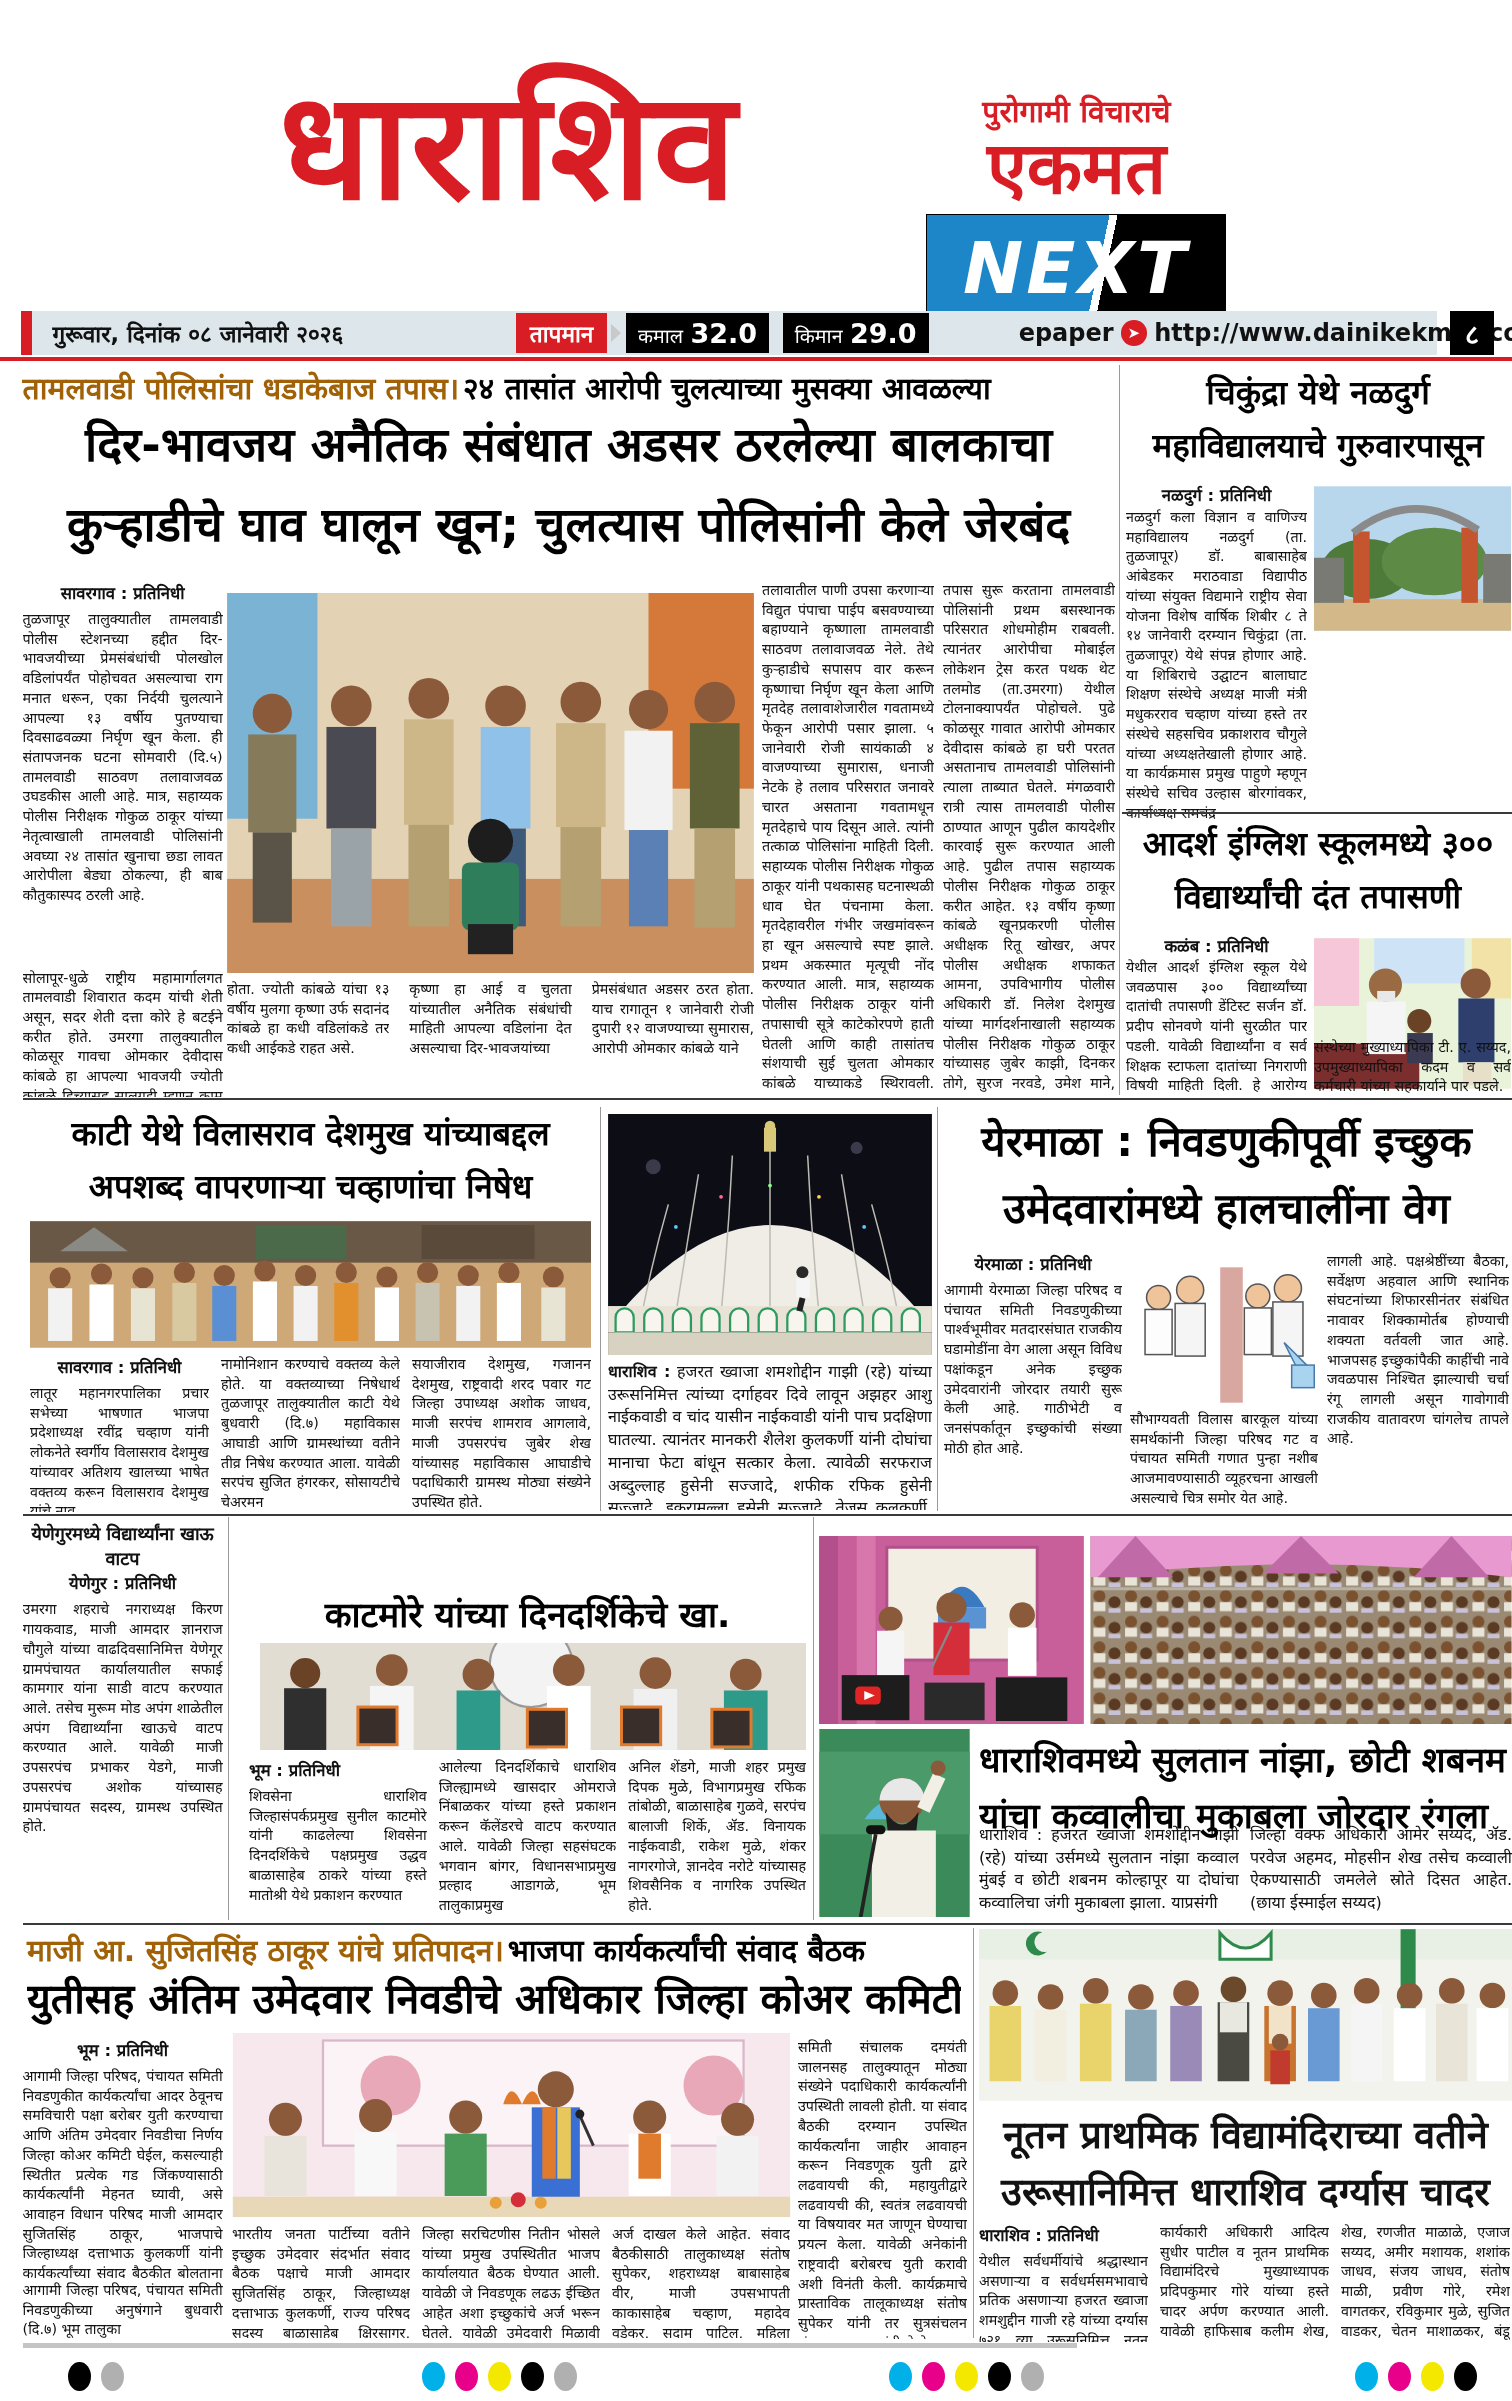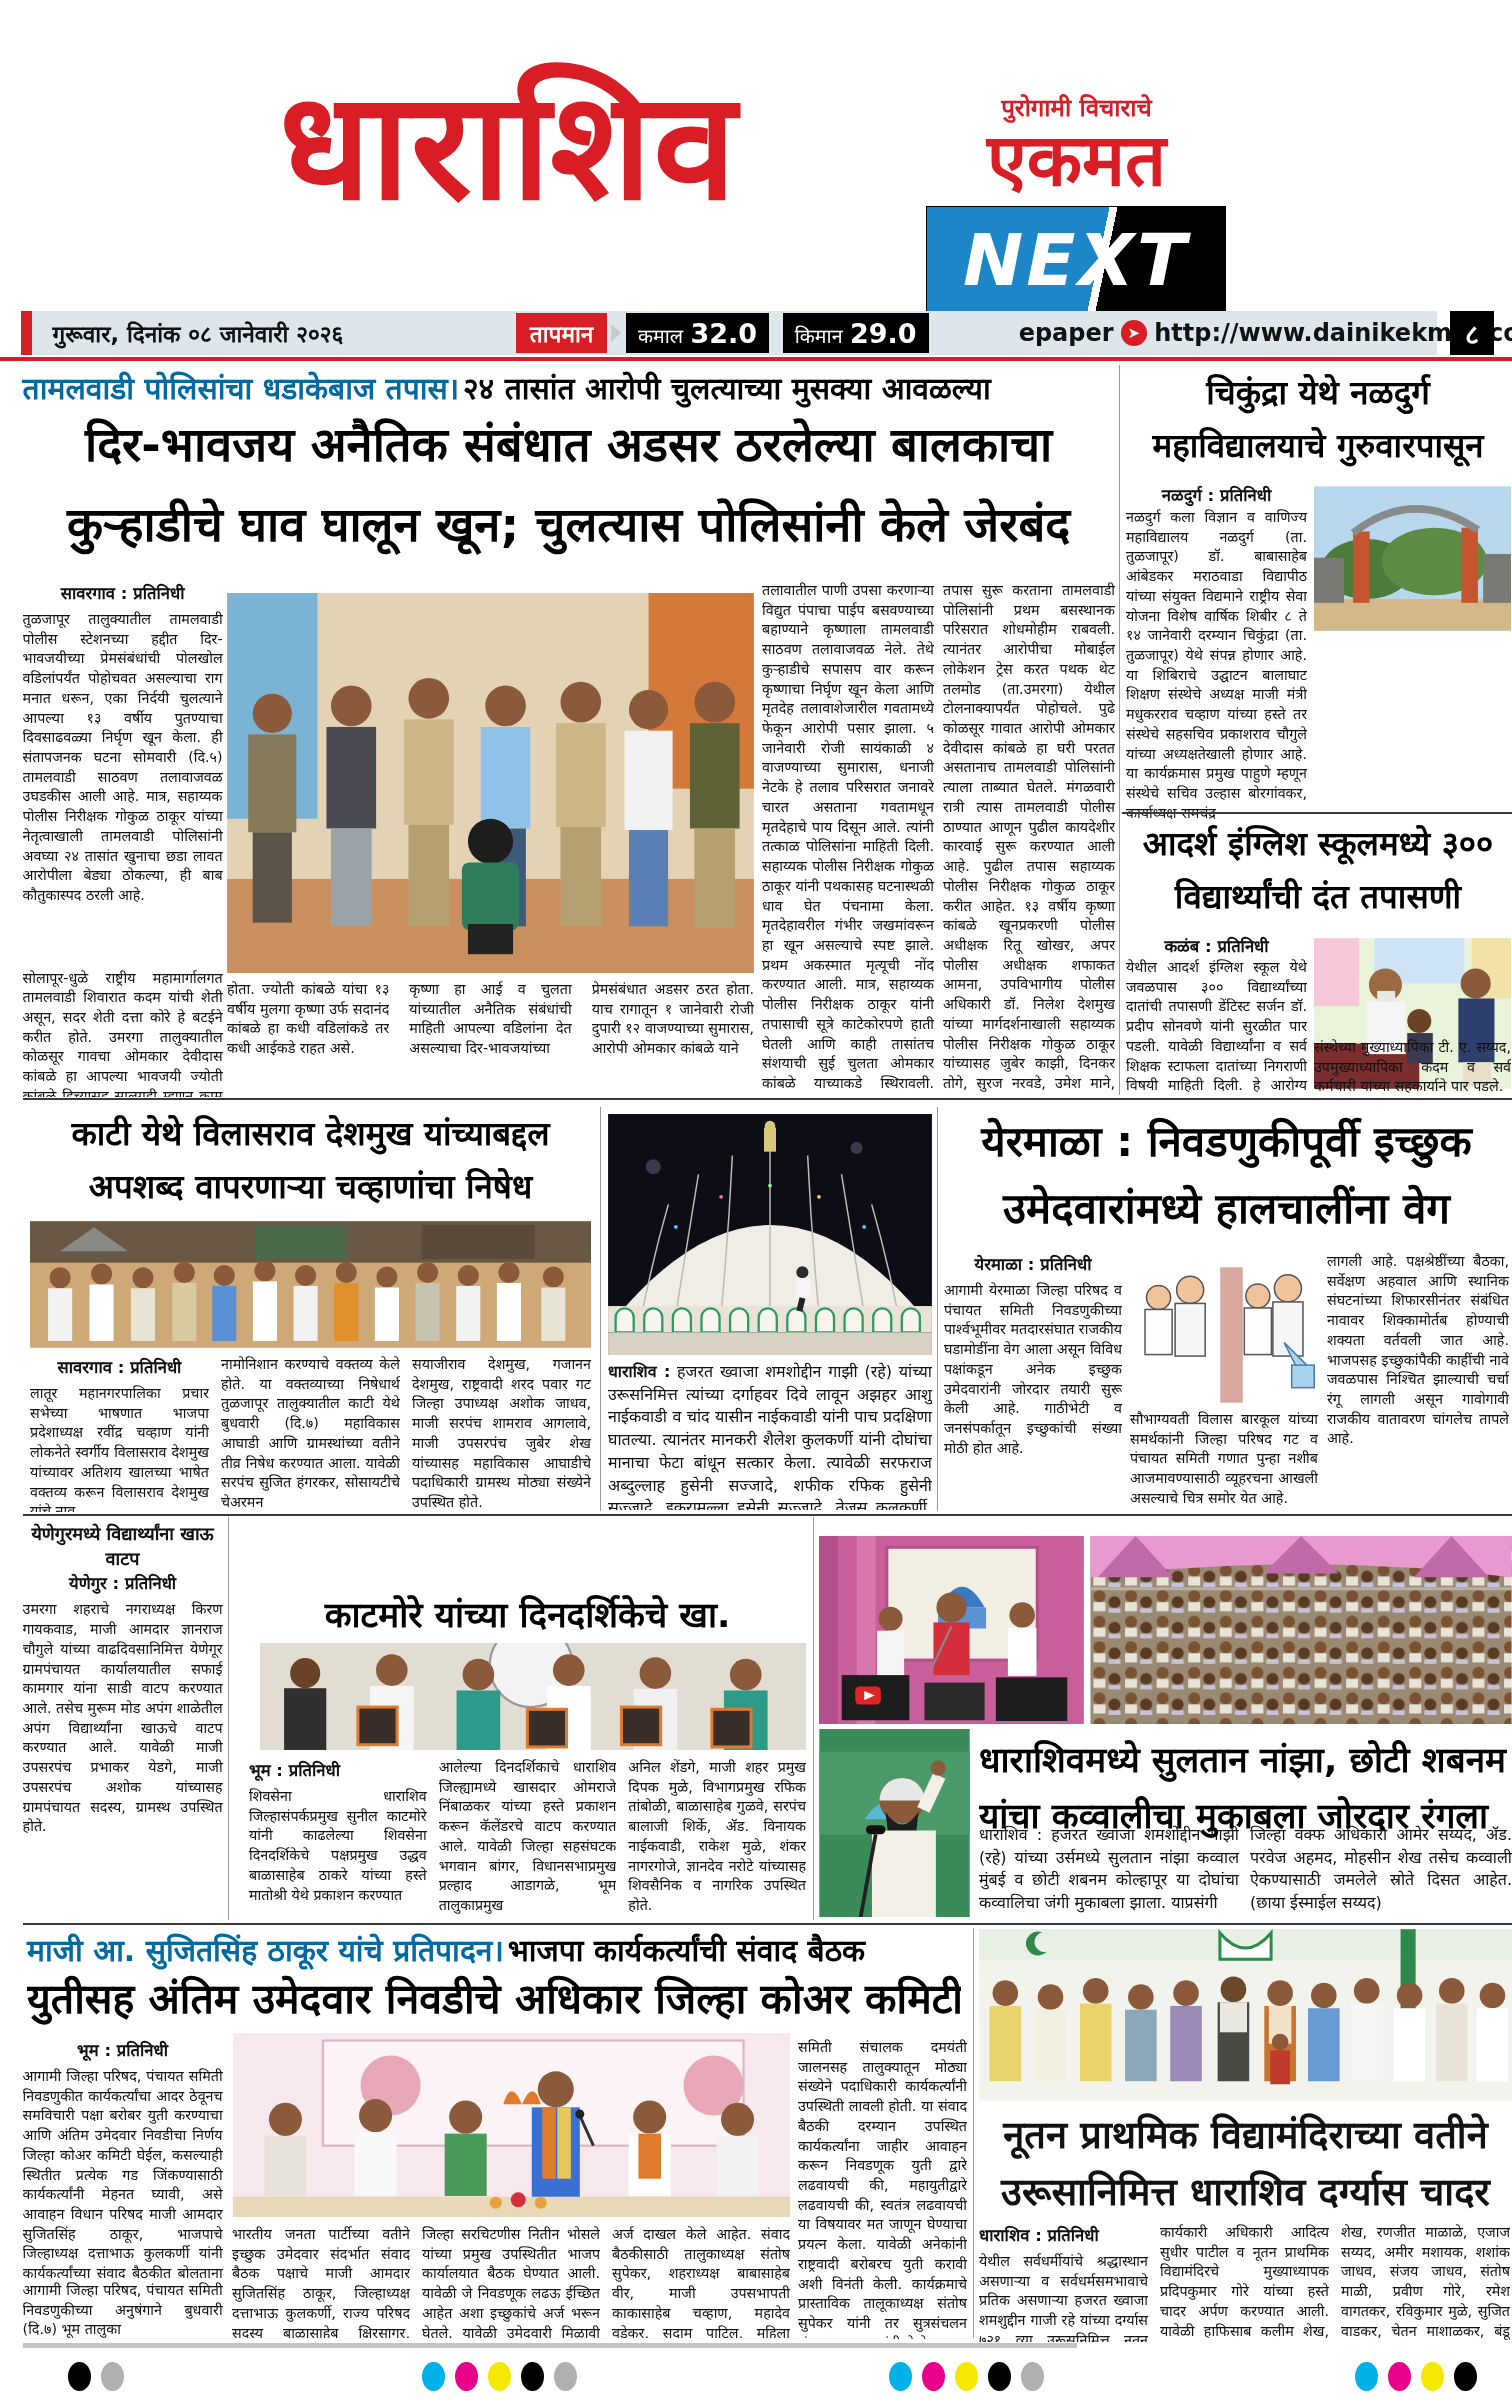--- a/index.html
+++ b/index.html
@@ -1,40 +1,40 @@
 <!DOCTYPE html>
 <html style="font-size:12px"><head>
 <meta charset="utf-8">
 <style>
   html,body{margin:0;padding:0;background:#ffffff;}
   #page{position:relative;width:1512px;height:2401px;background:#fff;
         font-family:"DejaVu Sans",sans-serif;color:#111;overflow:hidden;}
   .abs{position:absolute;}
   
   .mast-title{font-size:149px;font-weight:900;color:#d91d24;line-height:1;letter-spacing:1.5px;}
-  .tag-top{font-size:24px;font-weight:800;color:#d91d24;text-align:center;}
+  .tag-top{font-size:30px;font-weight:800;color:#d91d24;text-align:center;}
   .tag-brand{font-size:72px;font-weight:900;color:#d91d24;text-align:center;line-height:1.05;}
   .next-logo{width:298px;height:105px;display:flex;align-items:center;justify-content:center;
      background:linear-gradient(102deg,#1c86c8 0 57%,#ffffff 57% 59.5%,#000 59.5%);
      border:1.5px solid #000;}
   .next-logo span{font-size:72px;font-weight:700;font-style:italic;color:#fff;letter-spacing:3px;}
   
   .datebar{left:21px;top:311px;width:1416px;height:44px;background:#dce6eb;display:flex;align-items:center;}
   .datebar .accent{width:10.5px;height:44px;background:#d91d24;flex:0 0 auto;}
   .date-text{font-size:22.6px;font-weight:800;margin-left:21px;white-space:nowrap;}
   .wx-red{background:#d91d24;color:#fff;font-size:22.6px;font-weight:800;padding:4.5px 13.6px;margin-left:173px;}
   .wx-arrow{width:0;height:0;border-top:9px solid transparent;border-bottom:9px solid transparent;border-left:10.5px solid #c9c9c9;margin:0 4.5px;}
   .wx-black{background:#000;color:#fff;font-size:19.6px;display:flex;align-items:baseline;gap:7.5px;padding:4.5px 12px;}
   .wx-black b{font-size:27px;}
   .epaper{display:flex;align-items:center;gap:7.5px;margin-left:90px;font-size:24px;font-weight:600;}
   .ep-icon{width:25.6px;height:25.6px;border-radius:50%;background:#d91d24;color:#fff;display:flex;align-items:center;justify-content:center;font-size:15px;}
   .pageno{left:1450px;top:311px;width:44px;height:44px;background:#000;color:#fff;font-size:27px;font-weight:800;display:flex;align-items:center;justify-content:center;}
   .redrule{left:0;top:357px;width:1512px;height:3.8px;background:#d91d24;}
   
-  .kick-red{color:#0369a1;font-weight:800;font-size:30px;}
+  .kick-red{color:#a16207;font-weight:800;font-size:30px;}
   .kick-black{color:#000;font-weight:800;font-size:30px;}
   .hl-xxl{font-size:47px;font-weight:900;line-height:1.7;color:#000;}
   .hl-lg{font-size:33px;font-weight:900;line-height:1.6;color:#000;text-align:center;}
   .hl-md{font-size:35px;font-weight:900;line-height:1.6;color:#000;text-align:center;}
   .hl-yer{font-size:42px;font-weight:900;line-height:1.6;color:#000;text-align:center;}
   .hl-bjp{font-size:41px;font-weight:900;line-height:1.4;color:#000;text-align:center;white-space:nowrap;}
   .byline{font-size:16.6px;font-weight:800;text-align:center;margin-bottom:6px;}
   .body-t{font-size:14.3px;line-height:1.38;text-align:justify;overflow:hidden;}
   .cap-t{font-size:16px;line-height:1.42;text-align:justify;overflow:hidden;}
   .smalltitle{font-size:18px;font-weight:800;text-align:center;line-height:1.4;}

